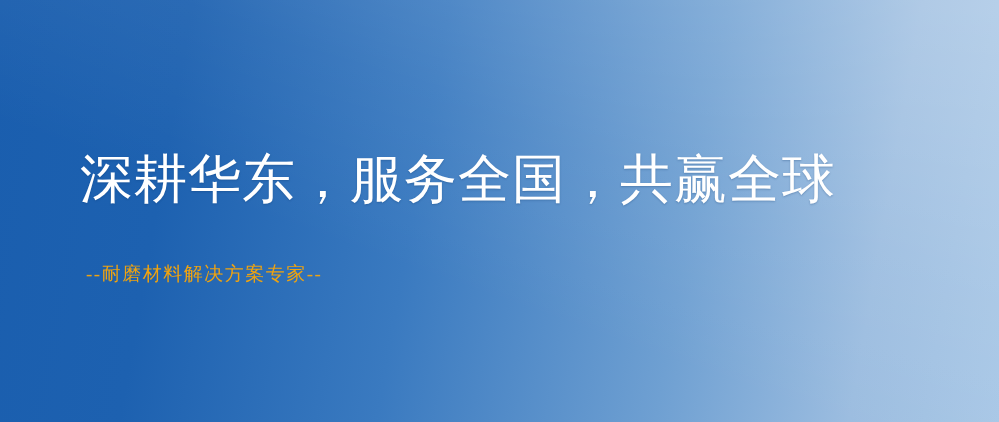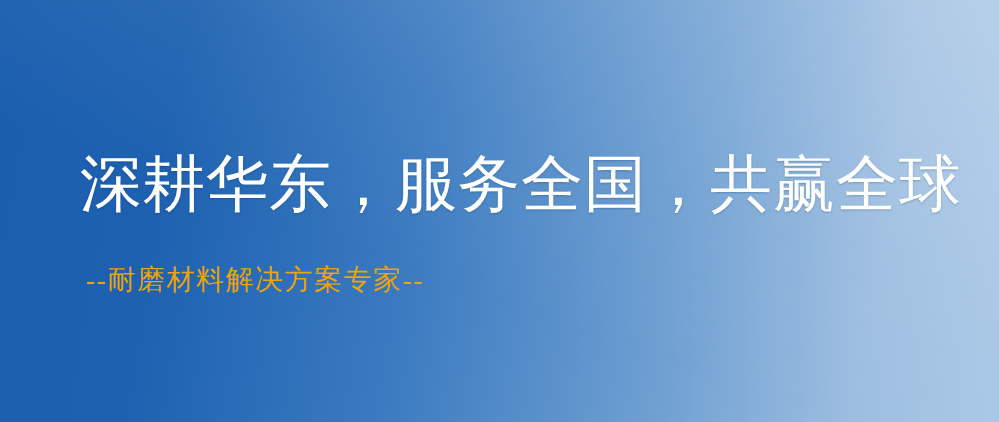--- a/index.html
+++ b/index.html
@@ -32,35 +32,35 @@
     inset: 0;
     background: linear-gradient(200deg, rgba(255,255,255,0.22) 0%, rgba(255,255,255,0.06) 38%, rgba(255,255,255,0) 62%);
     pointer-events: none;
   }
 
   .headline {
     position: absolute;
     left: 80px;
     top: 152px;
     font-family: "Liberation Serif", "DejaVu Serif", serif;
-    font-size: 62px;
+    font-size: 53px;
     line-height: 1.05;
     color: #ffffff;
     letter-spacing: 1px;
     white-space: nowrap;
     text-shadow: 0 1px 2px rgba(10,50,100,0.28);
     z-index: 3;
   }
 
   .subtitle {
     position: absolute;
     left: 86px;
     top: 263px;
     font-family: "Liberation Serif", "DejaVu Serif", serif;
-    font-size: 28px;
+    font-size: 19px;
     line-height: 1.2;
     color: #efa310;
     letter-spacing: 1.5px;
     white-space: nowrap;
     z-index: 3;
   }
 
   
   .logo {
     position: absolute;

